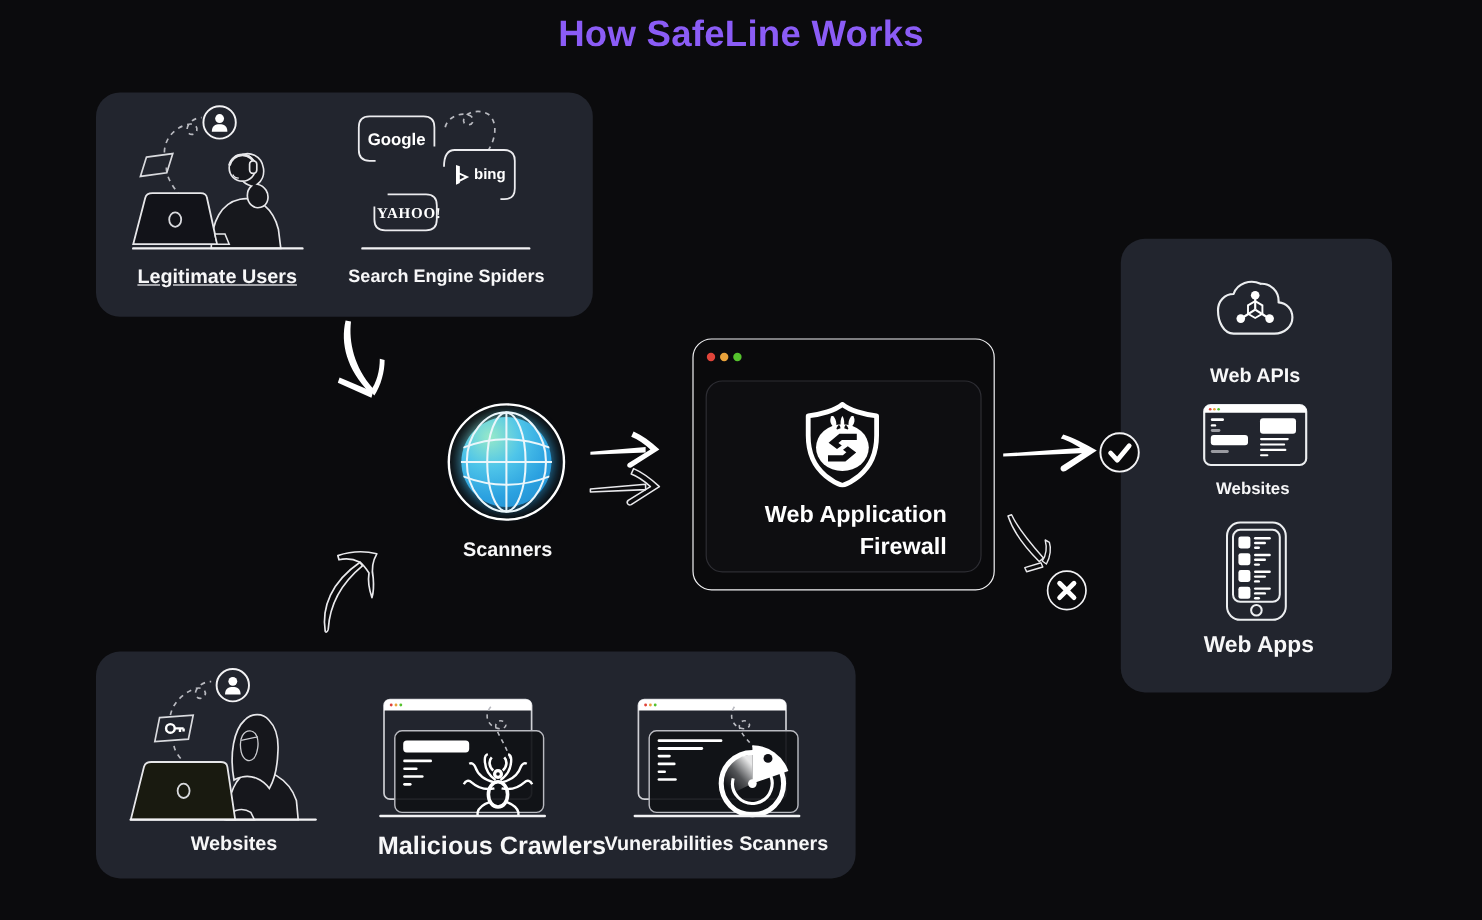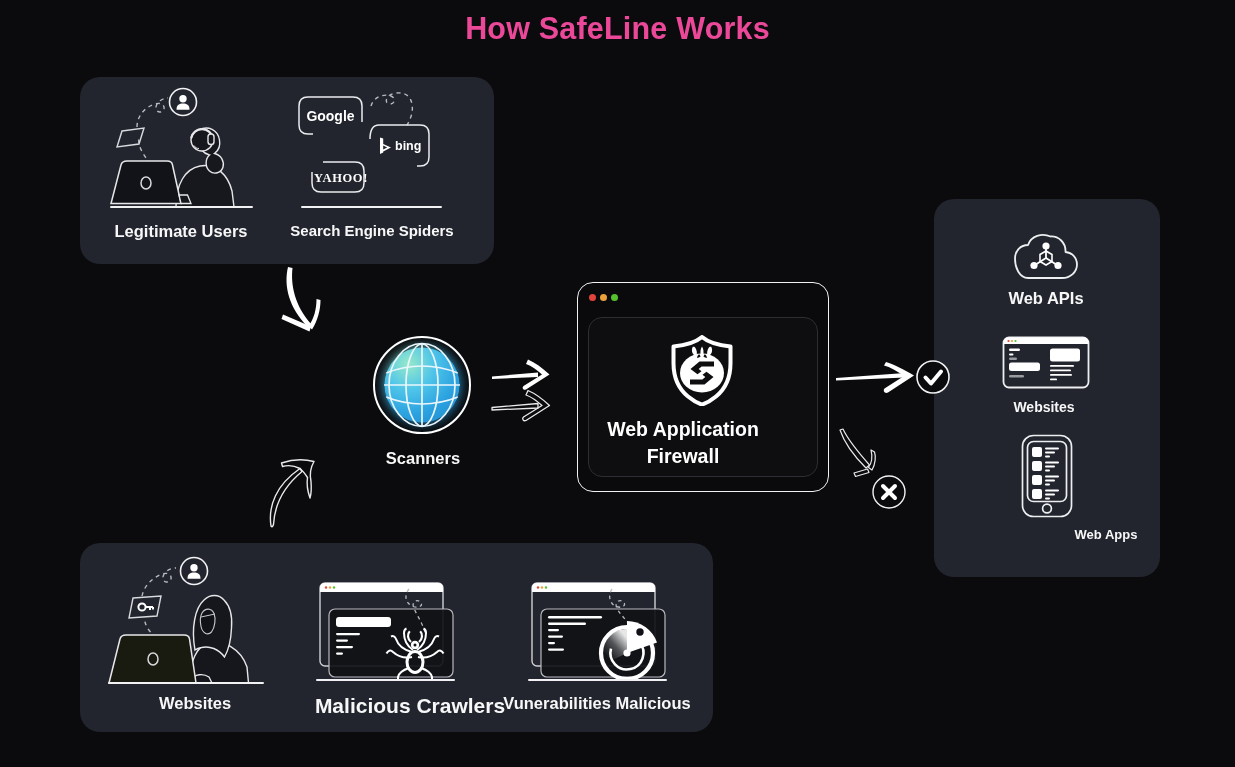--- a/index.html
+++ b/index.html
@@ -1,20 +1,20 @@
 <!DOCTYPE html>
 <html><head>
 <meta charset="utf-8">
 <style>
   html,body{margin:0;padding:0;}
   body{width:1235px;height:767px;background:#0b0b0d;font-family:"Liberation Sans",sans-serif;overflow:hidden;position:relative;}
   .abs{position:absolute;}
   .card{position:absolute;background:#22252e;border-radius:20px;}
   .lbl{position:absolute;color:#f7f7f8;font-weight:bold;text-align:center;white-space:nowrap;transform:translateX(-50%);}
-  .title{position:absolute;left:0;right:0;top:11px;text-align:center;color:#ec4899;font-weight:bold;font-size:30.5px;letter-spacing:0.2px;}
+  .title{position:absolute;left:0;right:0;top:11px;text-align:center;color:#8b5cf6;font-weight:bold;font-size:30.5px;letter-spacing:0.2px;}
 </style>
 </head>
 <body>
   <div class="title">How SafeLine Works</div>
 
   <div class="card" style="left:80px;top:77px;width:414px;height:187px;"></div>
   <div class="card" style="left:80px;top:543px;width:633px;height:189px;"></div>
   <div class="card" style="left:934px;top:199px;width:226px;height:378px;"></div>
 
   <svg class="abs" style="left:95px;top:83px;" width="190" height="130" viewBox="0 0 190 130">
@@ -33,21 +33,21 @@
     <circle cx="107" cy="57" r="11" fill="#17181d" stroke="#e7e7ea" stroke-width="1.4"></circle>
     <path d="M96.2,55 A11,11 0 0 1 117.8,55" fill="none" stroke="#e7e7ea" stroke-width="2.2"></path>
     <rect x="113" y="51" width="6" height="10.5" rx="2.8" fill="#17181d" stroke="#e7e7ea" stroke-width="1.4"></rect>
     <path d="M99,62.5 C100,64.5 102,65.5 104,65.5" fill="none" stroke="#e7e7ea" stroke-width="1"></path>
 
     <path d="M16,120.5 L26,82 Q27,78 32,78 L72,78 Q77,78 77.5,82 L86,120.5 Z" fill="#121319" stroke="#e7e7ea" stroke-width="1.5"></path>
     <ellipse cx="51" cy="100" rx="5" ry="6" fill="none" stroke="#d8d9dd" stroke-width="1.5"></ellipse>
     <path d="M86,120.5 L96,120.5 L92.5,112 L84,112 Z" fill="#17181d" stroke="#e7e7ea" stroke-width="1.3"></path>
   </svg>
   <div class="abs" style="left:110px;top:206px;width:143px;height:2.4px;background:#f2f2f4;border-radius:2px;"></div>
-  <div class="lbl" style="left:181px;top:222px;font-size:16.5px;">Legitimate Users</div>
+  <div class="lbl" style="left:181px;top:222px;font-size:16.5px;text-decoration:underline;">Legitimate Users</div>
 
   <svg class="abs" style="left:295px;top:88px;" width="150" height="112" viewBox="0 0 150 112">
 
     <path d="M18,46 L13,46 Q4,46 4,37 L4,18 Q4,9 13,9 L58,9 Q67,9 67,18 L67,34" fill="none" stroke="#ececef" stroke-width="1.5"></path>
     <text x="35.5" y="33" font-size="14" font-weight="bold" fill="#fff" text-anchor="middle" font-family="Liberation Sans,sans-serif">Google</text>
 
     <path d="M76,18 C78,10 88,5 96,8 C101,10 100,16 95,16 C90,16 90,10 95,7 C100,4 108,4 113,8 C119,14 119,26 112,37" fill="none" stroke="#b9bac0" stroke-width="1.4" stroke-dasharray="4 4"></path>
 
     <path d="M75,51 Q75,37 84,37 L125,37 Q134,37 134,46 L134,69 Q134,78 125,78 L122,78" fill="none" stroke="#ececef" stroke-width="1.5"></path>
     <path d="M85,49.5 L88.2,50.5 L88.2,56 L96,59.4 L88.2,63.4 L88.2,64.5 L85,66 Z" fill="#fff"></path>
@@ -123,21 +123,21 @@
     <path d="M32,2 C26,7 14,10.5 3.5,11.5 L3.5,28 C3.5,44 10,55 18,61.5 C23,65.6 28,68.2 32,69.6 C36,68.2 41,65.6 46,61.5 C54,55 60.5,44 60.5,28 L60.5,11.5 C50,10.5 38,7 32,2 Z" fill="none" stroke="#fff" stroke-width="4" stroke-linejoin="round"></path>
     <ellipse cx="32" cy="38" rx="22" ry="19.5" fill="#fff"></ellipse>
     <path d="M32,11.5 C33.6,14 33.9,17.5 33.2,20.5 L30.8,20.5 C30.1,17.5 30.4,14 32,11.5 Z" fill="#fff"></path>
     <path d="M22.6,12 C21,15.8 22.2,19.5 26.3,21.8 C27.6,18.5 26.8,14.5 24.7,12 C24,11.6 23.1,11.6 22.6,12 Z" fill="#fff"></path>
     <path d="M41.4,12 C43,15.8 41.8,19.5 37.7,21.8 C36.4,18.5 37.2,14.5 39.3,12 C40,11.6 40.9,11.6 41.4,12 Z" fill="#fff"></path>
     <path d="M27,22.3 Q29.4,16.5 30.5,21.8 L27.6,23 Z" fill="#0e0e11"></path>
     <path d="M37,22.3 Q34.6,16.5 33.5,21.8 L36.4,23 Z" fill="#0e0e11"></path>
     <path d="M44,26.5 L29.5,26.5 L20.5,34 L27.5,39.2 L31.5,36.2 L28.7,34.1 L31.6,31.6 L44,31.6 Z" fill="#0e0e11"></path>
     <path d="M20,49.5 L34.5,49.5 L43.5,42 L36.5,36.8 L32.5,39.8 L35.3,41.9 L32.4,44.4 L20,44.4 Z" fill="#0e0e11"></path>
   </svg>
-  <div class="abs" style="left:577px;top:416px;width:212px;text-align:center;color:#fff;font-weight:bold;font-size:19.5px;line-height:27px;">Web Application<br>Firewall</div>
+  <div class="abs" style="left:577px;top:416px;width:212px;text-align:right;color:#fff;font-weight:bold;font-size:19.5px;line-height:27px;">Web Application<br>Firewall</div>
 
   <svg class="abs" style="left:832px;top:352px;" width="120" height="50" viewBox="0 0 120 50">
     <path d="M4,26 L73,21 L73,25.5 L4,28.5 Z" fill="#fff"></path>
     <path d="M54,10 C62,12.5 72,17.5 82,23.5 L56,40.5 C53,42 50.5,39 52.5,36.5 L72,24 C65,19 58,15 52,13.5 Z" fill="#fff"></path>
     <circle cx="101" cy="25" r="16" fill="#0b0b0d" stroke="#f2f2f4" stroke-width="1.6"></circle>
     <path d="M93.5,25.5 L99,31.5 L109,19.5" fill="none" stroke="#fff" stroke-width="4" stroke-linecap="round" stroke-linejoin="round"></path>
   </svg>
 
   <svg class="abs" style="left:838px;top:428px;" width="80" height="84" viewBox="0 0 80 84">
     <g fill="none" stroke="#e9e9ec" stroke-width="1.2" stroke-linejoin="round">
@@ -154,21 +154,21 @@
     <path d="M34,23 L40,26.5 L40,33.5 L34,37 L28,33.5 L28,26.5 Z" fill="none" stroke="#fff" stroke-width="1.6"></path>
     <g stroke="#fff" stroke-width="1.8">
       <line x1="34" y1="30" x2="34" y2="19"></line>
       <line x1="34" y1="30" x2="23" y2="37"></line>
       <line x1="34" y1="30" x2="45" y2="37"></line>
     </g>
     <circle cx="34" cy="18" r="3.6" fill="#fff"></circle>
     <circle cx="22" cy="37.5" r="3.6" fill="#fff"></circle>
     <circle cx="46" cy="37.5" r="3.6" fill="#fff"></circle>
   </svg>
-  <div class="lbl" style="left:1046px;top:289px;font-size:16.5px;">Web APIs</div>
+  <div class="lbl" style="left:1046px;top:304px;font-size:16.5px;">Web APIs</div>
 
   <svg class="abs" style="left:1002px;top:336px;" width="88" height="54" viewBox="0 0 88 54">
     <rect x="1.5" y="1.5" width="85" height="50" rx="5.5" fill="none" stroke="#eceef0" stroke-width="1.8"></rect>
     <path d="M1.5,7 Q1.5,1.5 7,1.5 L81,1.5 Q86.5,1.5 86.5,7 L86.5,8 L1.5,8 Z" fill="#fff"></path>
     <circle cx="6.5" cy="5" r="1.1" fill="#e0443a"></circle>
     <circle cx="10" cy="5" r="1.1" fill="#e9a23b"></circle>
     <circle cx="13.5" cy="5" r="1.1" fill="#55c22d"></circle>
     <g fill="#fff">
       <rect x="7" y="12.5" width="11" height="2.4" rx="1.2"></rect>
       <rect x="7" y="17.5" width="4.5" height="2" rx="1"></rect>
@@ -208,21 +208,21 @@
       </g>
       <g transform="translate(0,42)">
         <rect x="11" y="13" width="10" height="10" rx="2"></rect>
         <rect x="24" y="13.5" width="14" height="2" rx="1"></rect>
         <rect x="24" y="17.5" width="10" height="2" rx="1"></rect>
         <rect x="24" y="21.5" width="5" height="2" rx="1"></rect>
       </g>
     </g>
     <circle cx="26" cy="74.5" r="4.4" fill="none" stroke="#eceef0" stroke-width="1.7"></circle>
   </svg>
-  <div class="lbl" style="left:1106px;top:527px;font-size:13px;">Web Apps</div>
+  <div class="lbl" style="left:1049px;top:527px;font-size:19px;">Web Apps</div>
 
   <svg class="abs" style="left:100px;top:552px;" width="175" height="135" viewBox="0 0 175 135">
     <circle cx="94" cy="19" r="13.5" fill="none" stroke="#f2f2f4" stroke-width="1.6"></circle>
     <circle cx="94" cy="15.8" r="3.7" fill="#fff"></circle>
     <path d="M87.5,26.8 C87.5,21.8 90.5,20.6 94,20.6 C97.5,20.6 100.5,21.8 100.5,26.8 Z" fill="#fff"></path>
     <path d="M56,86 C48,78 44,72 45,66" fill="none" stroke="#b9bac0" stroke-width="1.4" stroke-dasharray="4 4"></path>
     <path d="M42,44 C44,34 52,26 62,22 C68,20 72,23 71,27 C70,31 64,31 63,27 C62,22 68,16 76,16" fill="none" stroke="#b9bac0" stroke-width="1.4" stroke-dasharray="4 4"></path>
 
     <path d="M33,46 L61,44 L57,64 L29,66 Z" fill="none" stroke="#d9dade" stroke-width="1.4"></path>
     <circle cx="42" cy="55" r="3.6" fill="none" stroke="#fff" stroke-width="2"></circle>
@@ -299,13 +299,13 @@
     <path d="M88,11 C84,17 85,25 92,28.5 C99,31 103,26.5 99,23.5 C95,21 90,24.5 93,30.5 C97,38 103,42 106,48" fill="none" stroke="#b9bac0" stroke-width="1.3" stroke-dasharray="3.5 3.5"></path>
 
     <path d="M103,75 L103,51 A24,24 0 0 0 80.5,86 Z" fill="url(#sweep)"></path>
     <circle cx="103" cy="75" r="26" fill="none" stroke="#fff" stroke-width="4.2"></circle>
     <path d="M103,75 L103,43 A32,32 0 0 1 133,64.5 Z" fill="#fff"></path>
     <circle cx="116" cy="54" r="3.7" fill="#101116"></circle>
     <path d="M115.6,64.4 A16.5,16.5 0 1 1 87,70.7" fill="none" stroke="#fff" stroke-width="2.6"></path>
     <circle cx="103" cy="75" r="3.6" fill="#fff"></circle>
   </svg>
   <div class="abs" style="left:528px;top:679px;width:139px;height:2.2px;background:#f2f2f4;border-radius:2px;"></div>
-  <div class="lbl" style="left:597px;top:694px;font-size:16.5px;">Vunerabilities Malicious</div>
+  <div class="lbl" style="left:597px;top:694px;font-size:16.5px;">Vunerabilities Scanners</div>
 
 </body></html>

